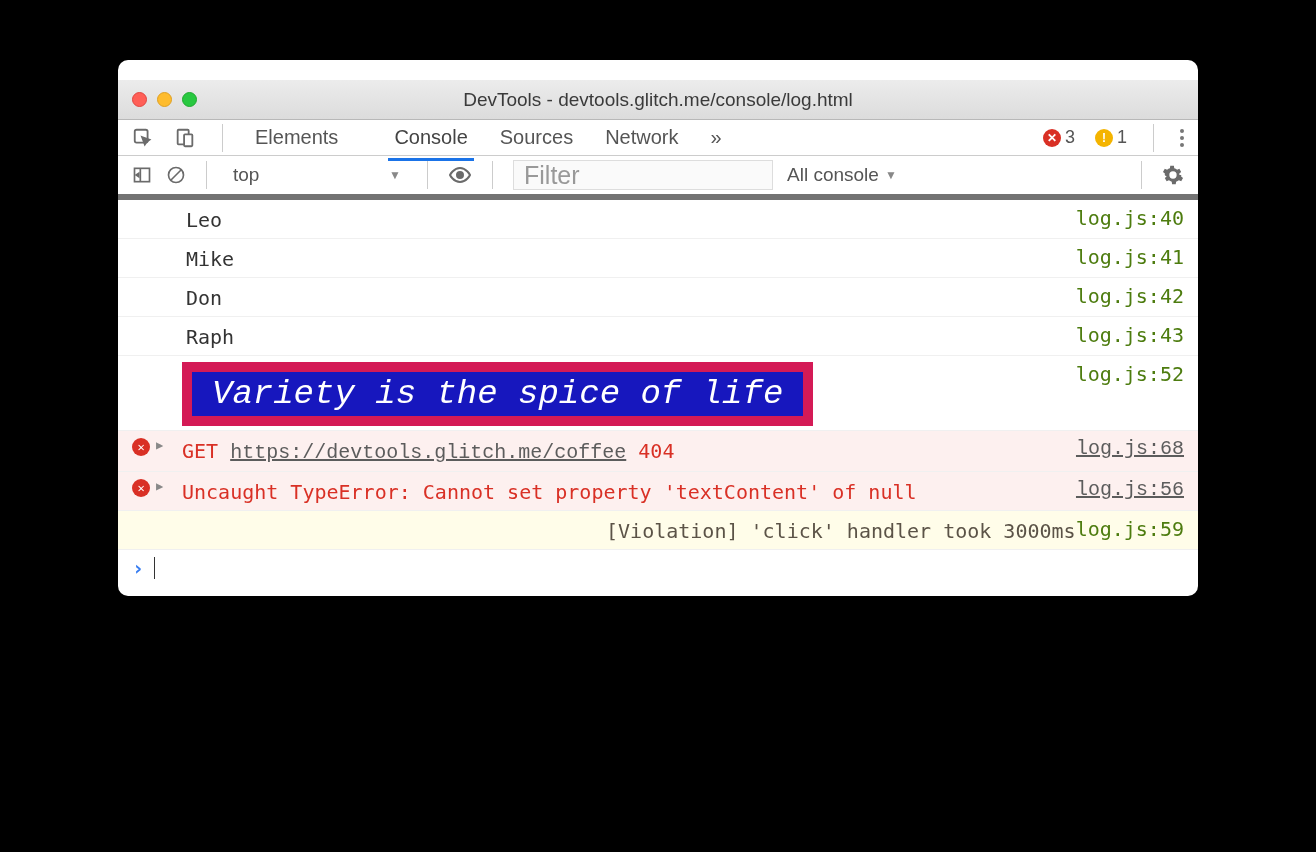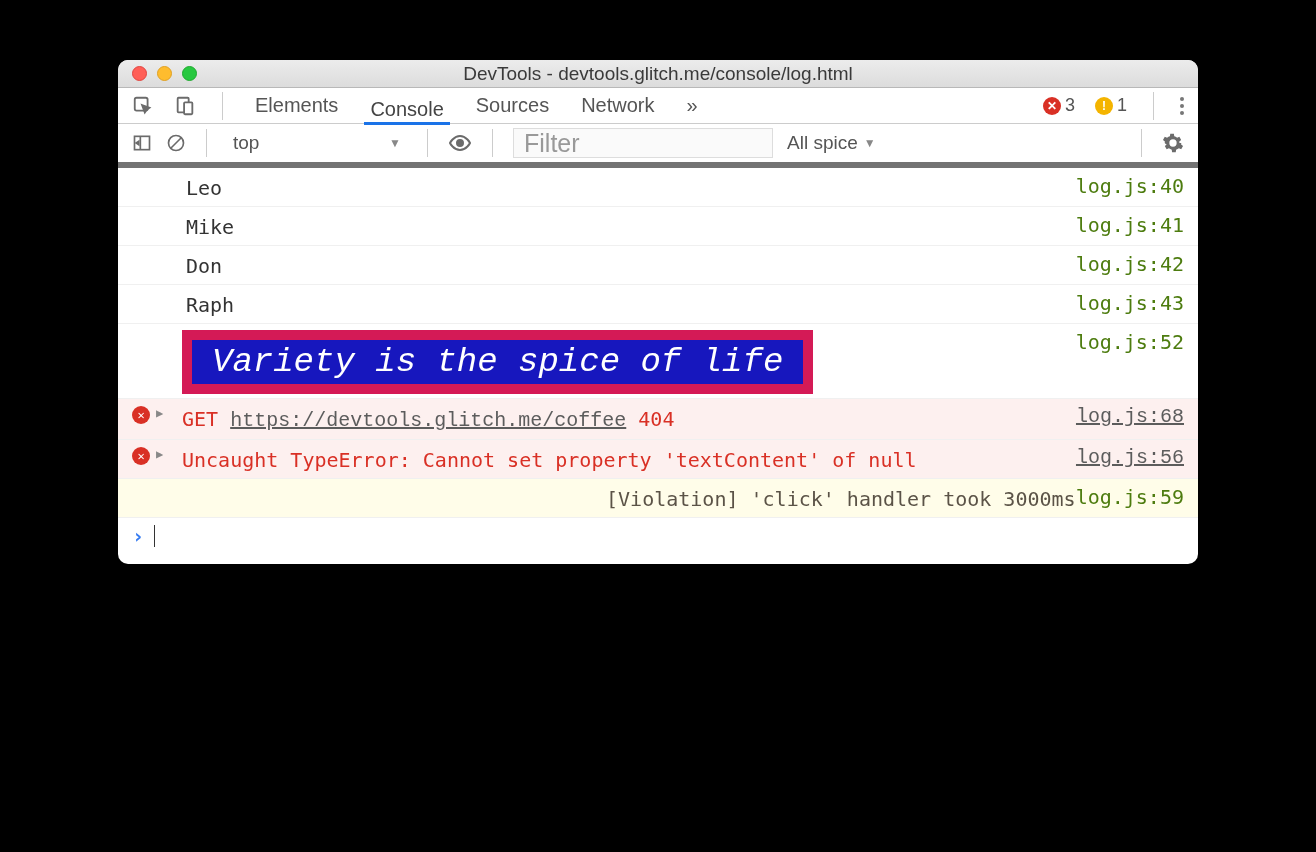--- a/index.html
+++ b/index.html
@@ -14,27 +14,28 @@
     padding-top: 60px;
   }
   .window {
     width: 1080px;
     background: #fff;
     border-radius: 10px;
     box-shadow: 0 20px 60px rgba(0,0,0,0.5);
     overflow: hidden;
   }
   .titlebar {
-    height: 28px;
+    height: 40px;
     background: linear-gradient(#ececec, #dcdcdc);
     border-bottom: 1px solid #b8b8b8;
     display: flex;
     align-items: center;
     padding: 0 14px;
     position: relative;
+    margin-top: 20px;
   }
   .traffic { display: flex; gap: 10px; }
   .traffic .dot { width: 15px; height: 15px; border-radius: 50%; }
   .dot.red { background: #ff5f57; border: 1px solid #e14540; }
   .dot.yellow { background: #febc2e; border: 1px solid #dfa023; }
   .dot.green { background: #28c840; border: 1px solid #1faa2f; }
   .title {
     position: absolute;
     left: 0; right: 0; text-align: center;
     font-size: 19px;
@@ -51,21 +52,21 @@
     font-size: 20px;
   }
   .icon-btn {
     display: inline-flex;
     align-items: center;
     justify-content: center;
     color: #6b6b6b;
   }
   .vdiv { width: 1px; height: 28px; background: #ccc; margin: 0 6px; }
   .tab { padding: 0 6px; }
-  .tab.active { color: #444; border-bottom: 3px solid #1a73e8; padding-bottom: 1px; margin-bottom: -12px; }
+  .tab.active { color: #444; border-bottom: 3px solid #1a73e8; padding-bottom: 9px; margin-bottom: -12px; margin-left: 24px; }
   .spacer { flex: 1; }
   .badge { display: flex; align-items: center; gap: 4px; font-size: 18px; }
   .badge-icon { width: 18px; height: 18px; border-radius: 50%; display: flex; align-items: center; justify-content: center; color: #fff; font-size: 12px; font-weight: bold; }
   .badge-icon.err { background: #d93025; }
   .badge-icon.warn { background: #f4b400; }
   .kebab { font-size: 22px; letter-spacing: 0; line-height: 6px; color: #777; display: flex; flex-direction: column; gap: 3px; align-items: center; }
   .kebab span { width: 4px; height: 4px; background: #777; border-radius: 50%; }
 
   .console-toolbar {
     height: 44px;
@@ -231,21 +232,21 @@
     <div class="vdiv"></div>
     <span class="icon-btn">
       <svg width="24" height="24" viewBox="0 0 24 24" fill="none" stroke="#6b6b6b" stroke-width="2">
           <path d="M2 12s3.5-7 10-7 10 7 10 7-3.5 7-10 7S2 12 2 12z"></path>
           <circle cx="12" cy="12" r="3" fill="#6b6b6b"></circle>
         </svg>
     </span>
     <div class="vdiv"></div>
     <input class="filter-input" placeholder="Filter" style="">
     <div class="levels">
-      <span>All spice</span>
+      <span>All console</span>
       <span class="tri" style="font-size:12px;color:#888">▼</span>
     </div>
     <div class="spacer"></div>
     <div class="vdiv"></div>
     <span class="icon-btn gear">
       <svg width="22" height="22" viewBox="0 0 24 24" fill="#6b6b6b">
           <path d="M12 8a4 4 0 100 8 4 4 0 000-8zm9 4c0 .6-.05 1.2-.15 1.76l2.1 1.64-2 3.46-2.48-1c-.92.7-1.97 1.23-3.1 1.53L15 22h-4l-.37-2.6a8.9 8.9 0 01-3.1-1.54l-2.48 1-2-3.46 2.1-1.64A9 9 0 013 12c0-.6.05-1.2.15-1.76L1.05 8.6l2-3.46 2.48 1c.92-.7 1.97-1.23 3.1-1.53L9 2h4l.37 2.6c1.13.3 2.18.84 3.1 1.54l2.48-1 2 3.46-2.1 1.64c.1.57.15 1.16.15 1.76z"></path>
         </svg>
     </span>
   </div>

